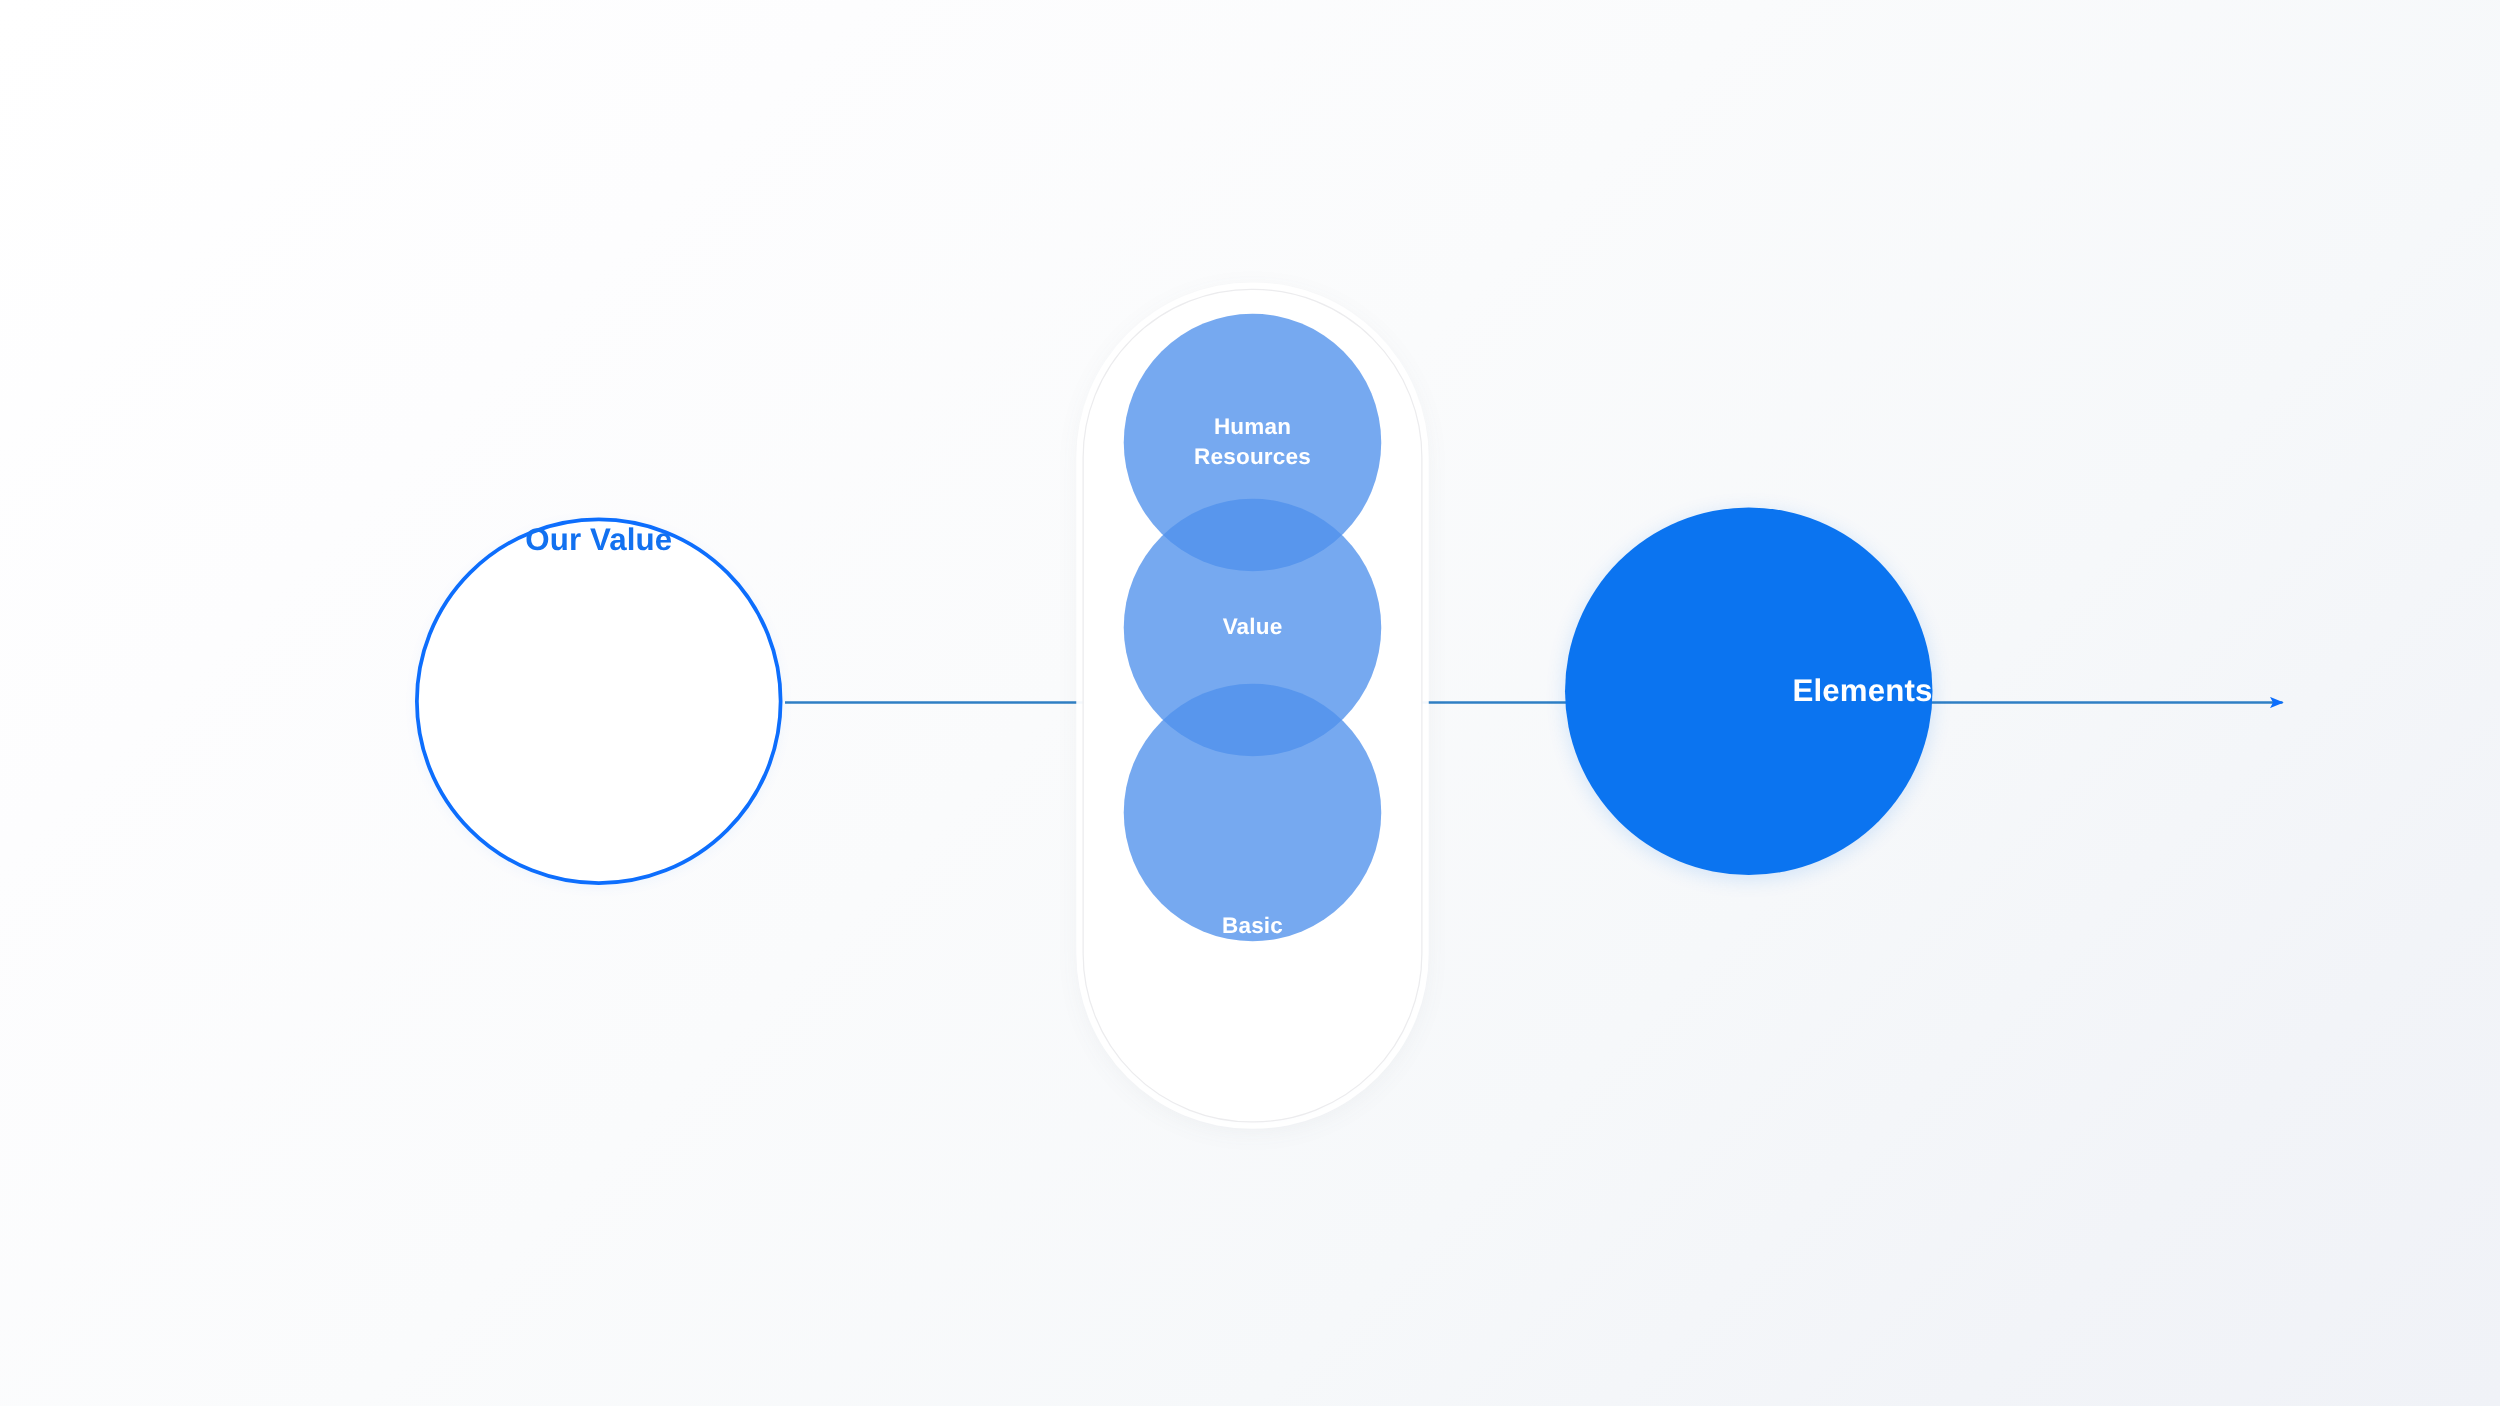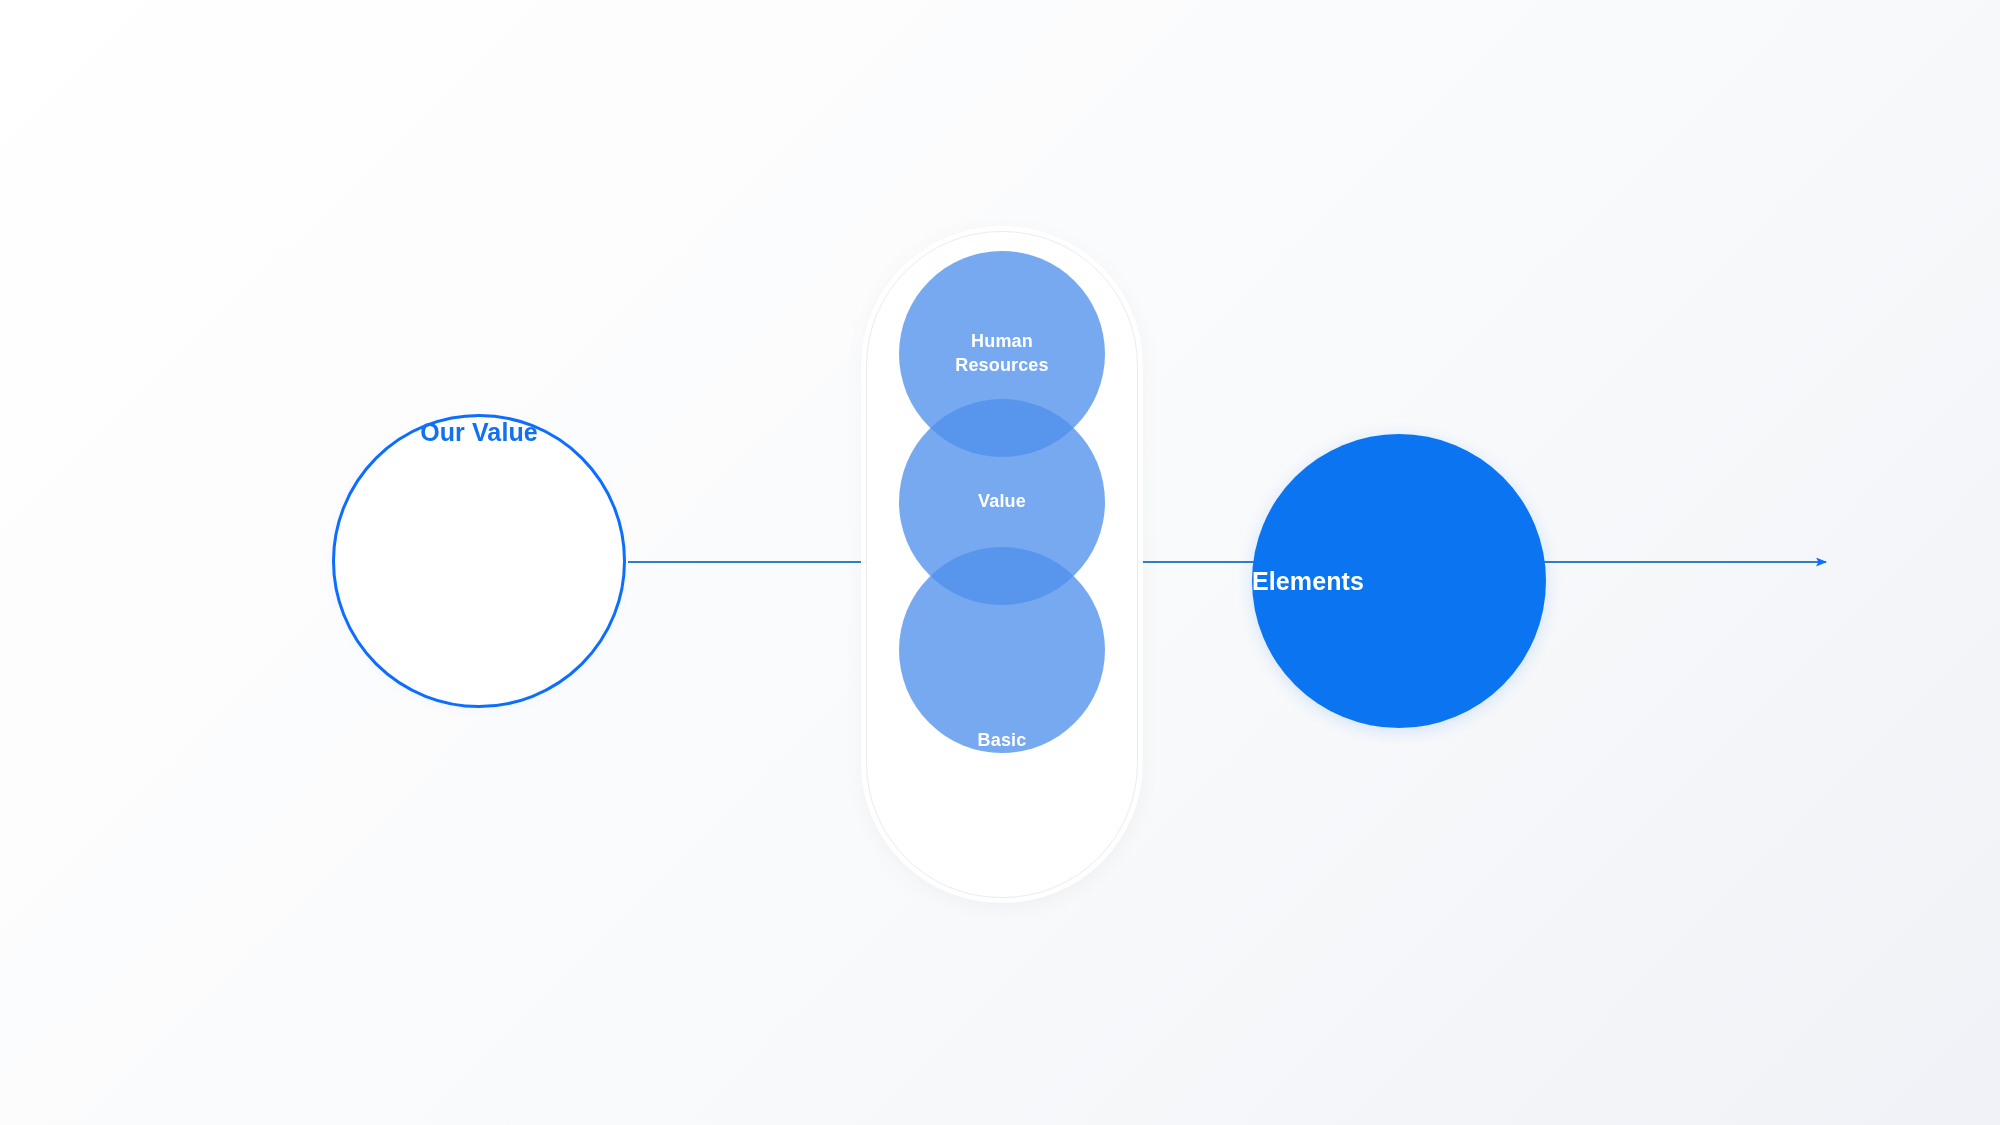--- a/index.html
+++ b/index.html
@@ -128,28 +128,28 @@
     font-weight: bold;
     line-height: 1.32;
     letter-spacing: 0.15px;
     white-space: pre-line;
   }
 
   
   #node-elements {
     position: absolute;
     left: 1252px;
-    top: 434px;
+    top: 406px;
     width: 294px;
     height: 294px;
     border-radius: 50%;
     background: #0b74f0;
     display: flex;
     align-items: center;
-    justify-content: flex-start;
+    justify-content: flex-end;
     box-shadow: 0 3px 16px rgba(11,116,240,0.16);
     z-index: 4;
   }
   #node-elements .node-label {
     color: #ffffff;
     font-size: 25px;
     font-weight: bold;
     letter-spacing: 0.1px;
     white-space: nowrap;
   }

